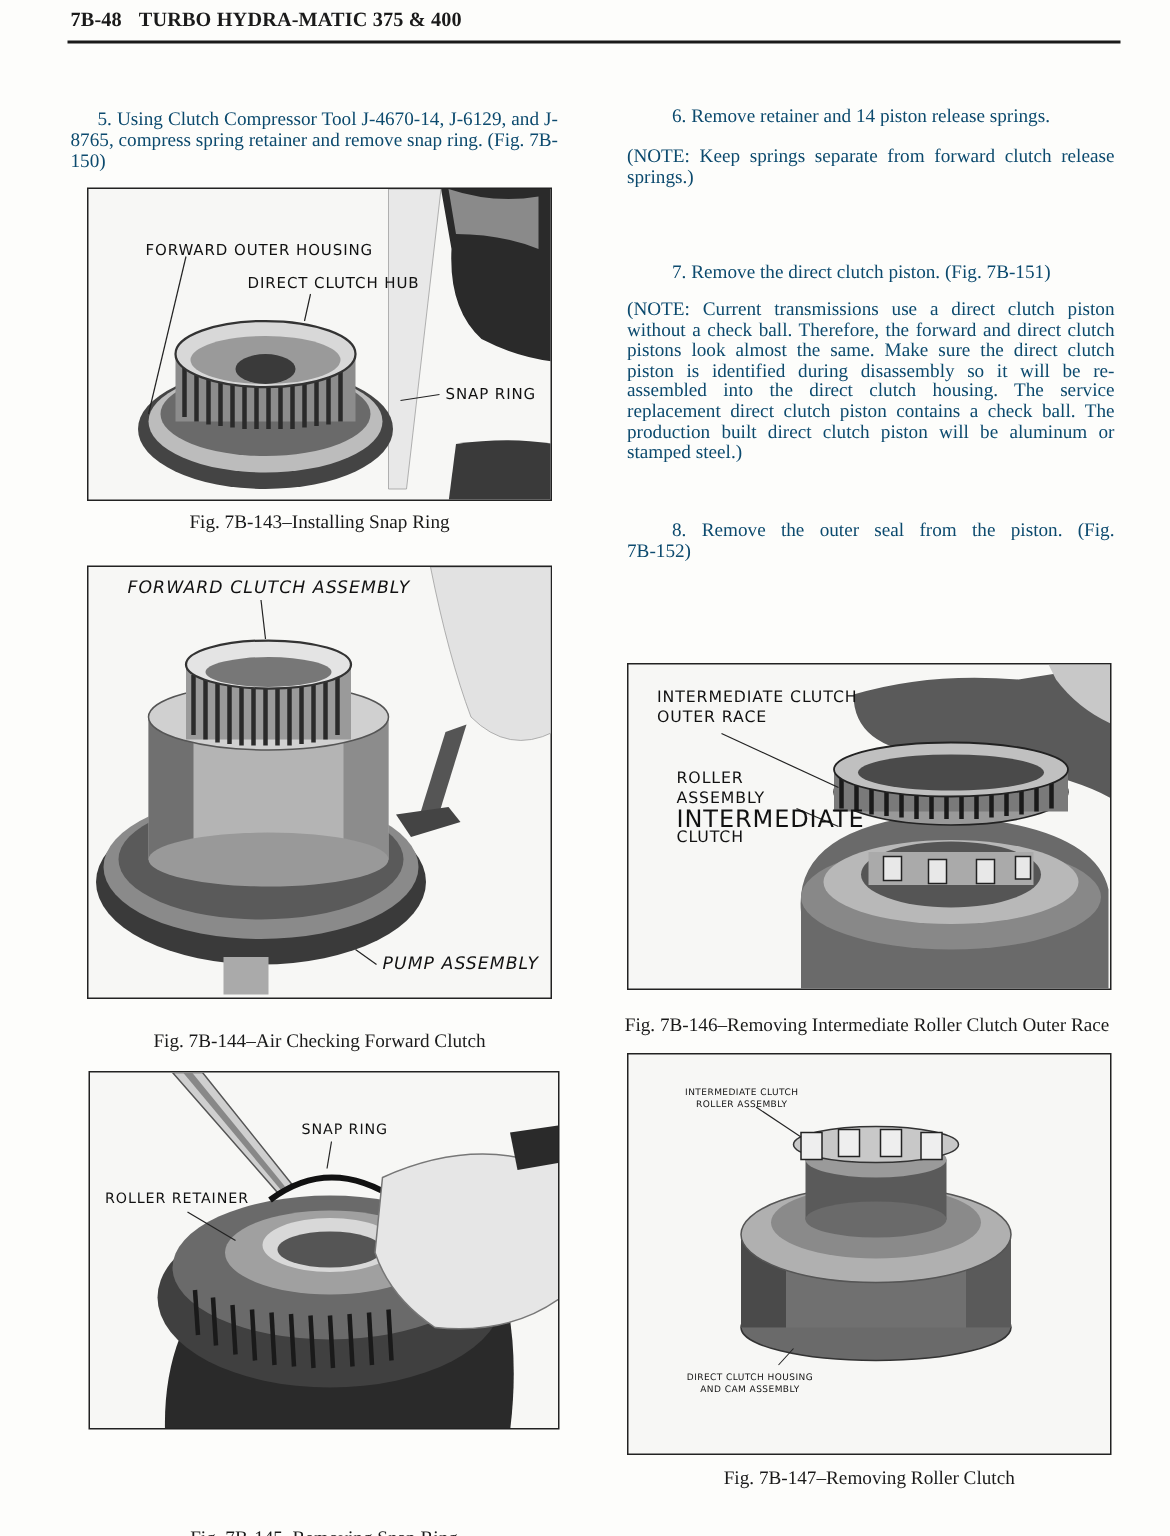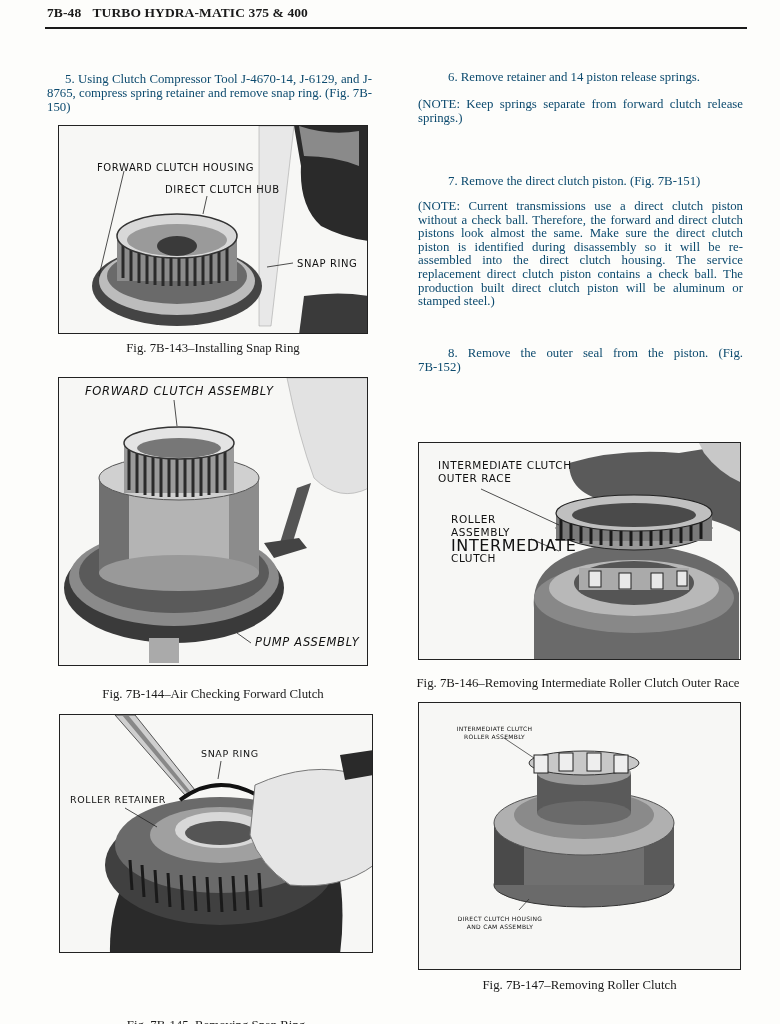--- a/index.html
+++ b/index.html
@@ -78,21 +78,21 @@
       <line x1="160" y1="118" x2="160" y2="157"></line>
         <line x1="168" y1="118" x2="168" y2="155"></line>
     </g>
     <ellipse cx="118" cy="110" rx="60" ry="22" fill="#d8d8d8" stroke="#333" stroke-width="1.5"></ellipse>
     <ellipse cx="118" cy="114" rx="50" ry="16" fill="#9a9a9a"></ellipse>
     <ellipse cx="118" cy="120" rx="20" ry="10" fill="#3a3a3a"></ellipse>
     <line x1="65" y1="45" x2="40" y2="150" stroke="#222" stroke-width="0.8"></line>
     <line x1="148" y1="70" x2="144" y2="88" stroke="#222" stroke-width="0.8"></line>
     <line x1="234" y1="137" x2="208" y2="141" stroke="#222" stroke-width="0.8"></line>
   </svg>
-  <div class="callout" style="left:38px; top:35px;">FORWARD CLUTCH HOUSING</div>
+  <div class="callout" style="left:38px; top:35px;">FORWARD OUTER HOUSING</div>
   <div class="callout" style="left:106px; top:57px;">DIRECT CLUTCH HUB</div>
   <div class="callout" style="left:238px; top:131px;">SNAP RING</div>
 </div>
 <div class="caption" style="left:58px; top:341px; width:310px;">Fig. 7B-143–Installing Snap Ring</div>
 
 <div class="fig" style="left:58px; top:377px; width:310px; height:289px;">
   <svg width="310" height="289" viewBox="0 0 310 289">
     <path d="M228 0 Q240 60 255 100 Q280 125 310 110 L310 0 Z" fill="#e2e2e2" stroke="#999" stroke-width="0.5"></path>
     <path d="M238 110 L252 105 L232 170 L220 168 Z" fill="#555"></path>
     <path d="M205 165 L240 160 L248 170 L215 180 Z" fill="#444"></path>

